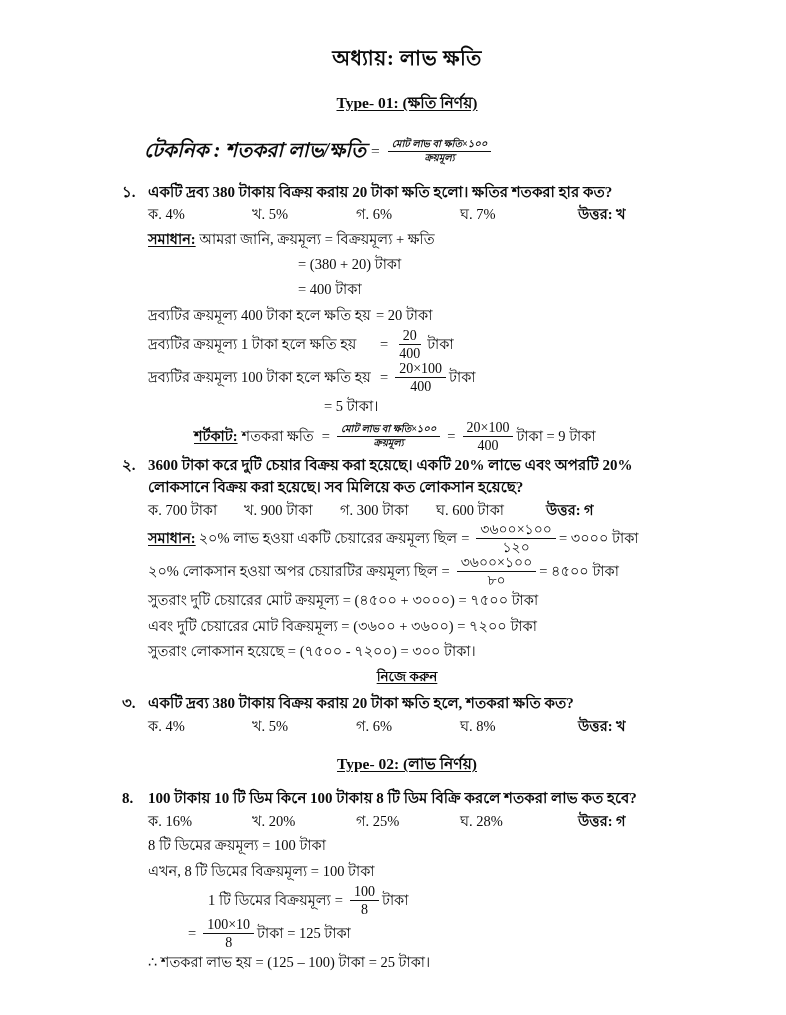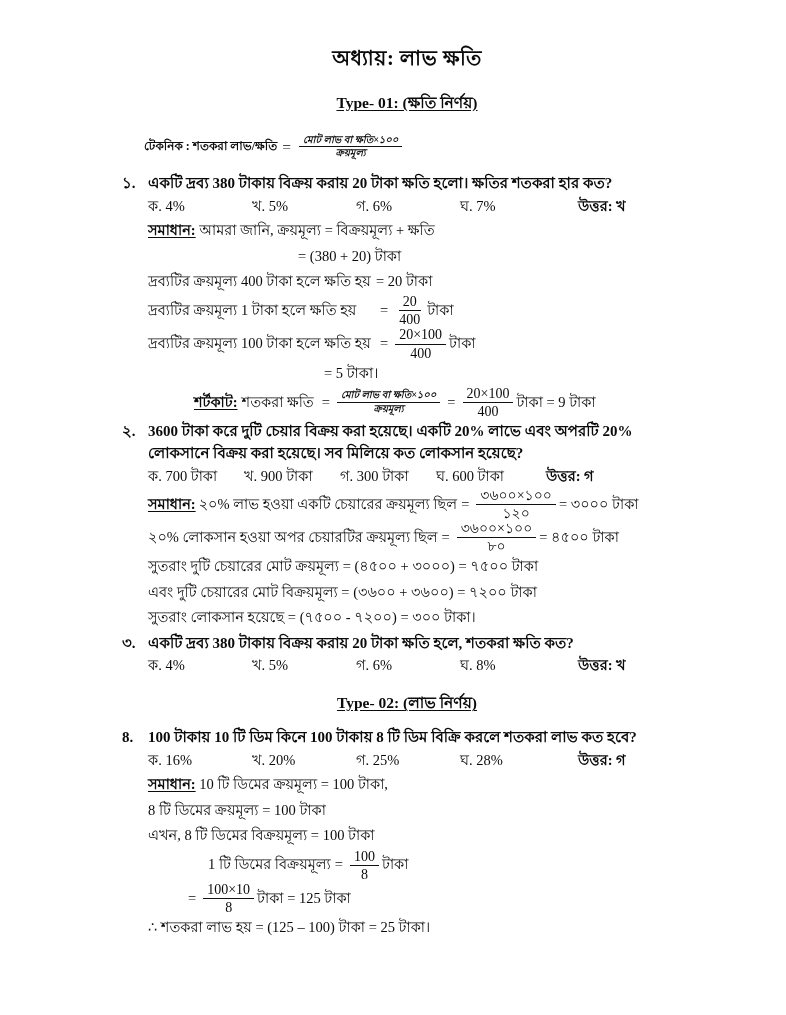--- a/index.html
+++ b/index.html
@@ -61,22 +61,23 @@
   }
 
   
   .technique {
     display: flex;
     align-items: center;
     margin: 0 0 14px 0;
     padding-left: 22px;
   }
   .technique .tlabel {
-    font-weight: bold;
-    font-size: 12px;
+    font-style: italic;
+    font-weight: bold;
+    font-size: 20px;
     white-space: nowrap;
   }
   .technique .eq {
     font-size: 15.5px;
     padding: 0 5px;
   }
 
   
   .frac {
     display: inline-flex;
@@ -193,20 +194,21 @@
         <span class="opt">ঘ. 7%</span>
         <span class="ansr">উত্তর: খ</span>
       </div>
 
       <div class="sol">
         <div>
           <span class="u">সমাধান:</span>
           <span>আমরা জানি, ক্রয়মূল্য = বিক্রয়মূল্য + ক্ষতি</span>
         </div>
         <div class="indent-1">= (380 + 20) টাকা</div>
+        <div class="indent-1">= 400 টাকা</div>
 
         <div class="cont-row">
           <span class="lead">দ্রব্যটির ক্রয়মূল্য 400 টাকা হলে ক্ষতি হয়</span>
           <span>= 20 টাকা</span>
         </div>
 
         <div class="cont-row">
           <span class="lead">দ্রব্যটির ক্রয়মূল্য 1 টাকা হলে ক্ষতি হয়</span>
           <span class="eqs">=</span>
           <span class="frac mid">
@@ -283,20 +285,23 @@
           </span>
           <span class="nowrap">= ৪৫০০ টাকা</span>
         </div>
 
         <div>সুতরাং দুটি চেয়ারের মোট ক্রয়মূল্য = (৪৫০০ + ৩০০০) = ৭৫০০ টাকা</div>
         <div>এবং দুটি চেয়ারের মোট বিক্রয়মূল্য = (৩৬০০ + ৩৬০০) = ৭২০০ টাকা</div>
         <div>সুতরাং লোকসান হয়েছে = (৭৫০০ - ৭২০০) = ৩০০ টাকা।</div>
       </div>
     </div>
 
+    <div class="self-head">
+      <span>নিজে করুন</span>
+    </div>
 
     <div class="qblock">
       <div class="qline">
         <span class="qnum">৩.</span>
         <span class="qtext">একটি দ্রব্য 380 টাকায় বিক্রয় করায় 20 টাকা ক্ষতি হলে, শতকরা ক্ষতি কত?</span>
       </div>
       <div class="options">
         <span class="opt">ক. 4%</span>
         <span class="opt">খ. 5%</span>
         <span class="opt">গ. 6%</span>
@@ -316,24 +321,20 @@
       </div>
       <div class="options">
         <span class="opt">ক. 16%</span>
         <span class="opt">খ. 20%</span>
         <span class="opt">গ. 25%</span>
         <span class="opt">ঘ. 28%</span>
         <span class="ansr">উত্তর: গ</span>
       </div>
 
       <div class="sol">
-        <div>
-          <span class="u">সমাধান:</span>
-          <span>10 টি ডিমের ক্রয়মূল্য = 100 টাকা,</span>
-        </div>
         <div>8 টি ডিমের ক্রয়মূল্য = 100 টাকা</div>
         <div>এখন,  8 টি ডিমের বিক্রয়মূল্য = 100 টাকা</div>
 
         <div class="cont-row indent-4">
           <span class="nowrap">1 টি ডিমের বিক্রয়মূল্য</span>
           <span class="eqs">=</span>
           <span class="frac mid">
             <span class="num">100</span>
             <span class="den">8</span>
           </span>

